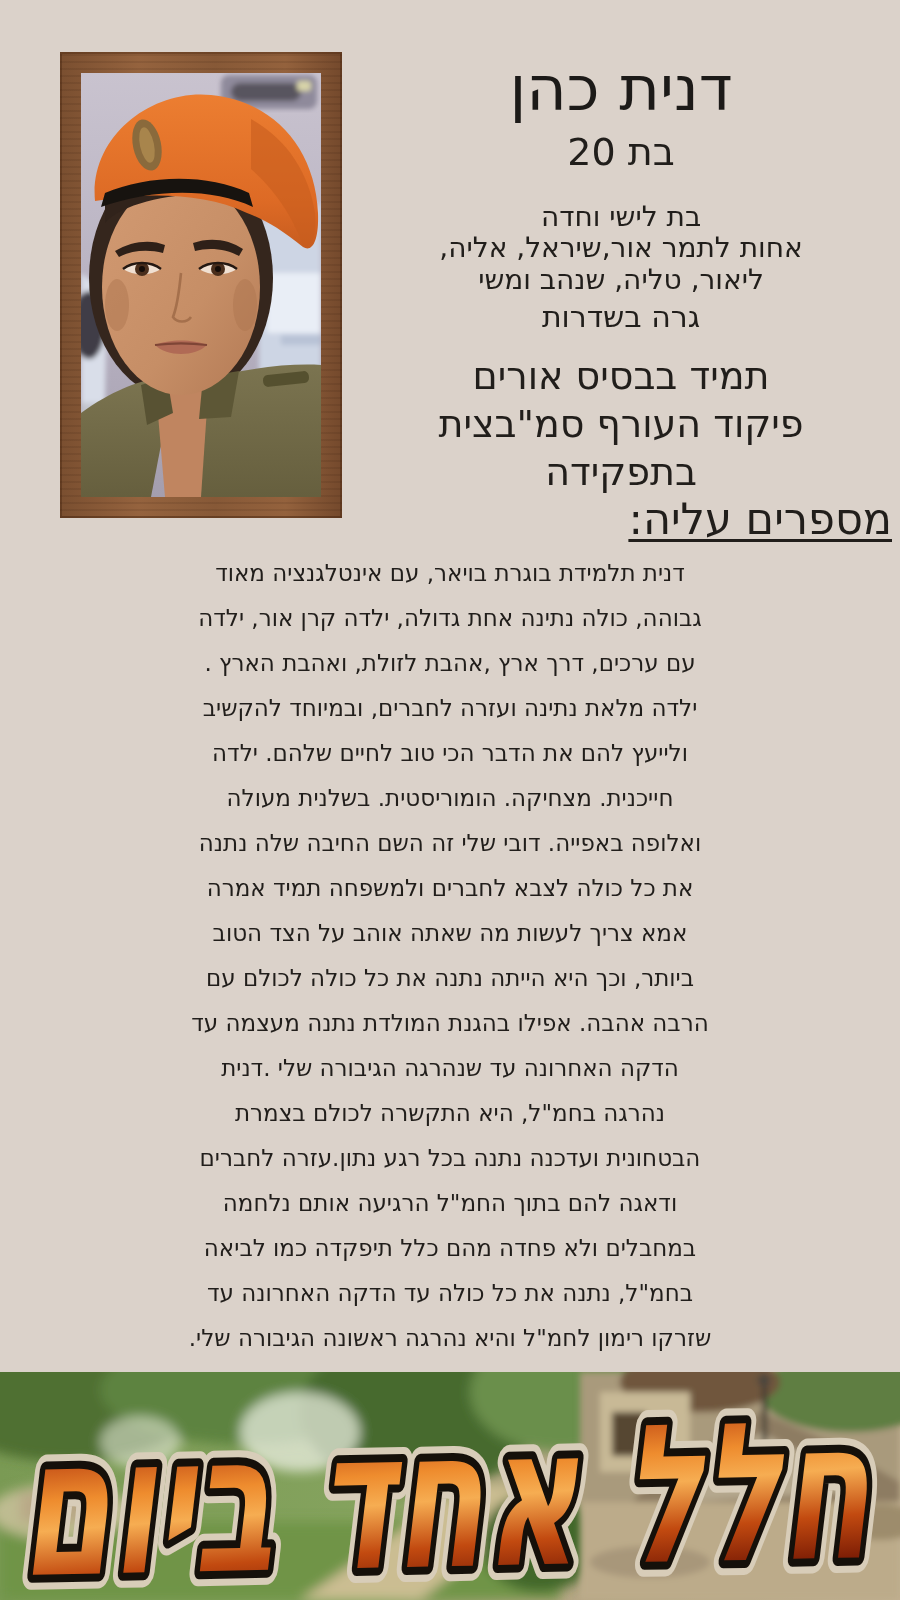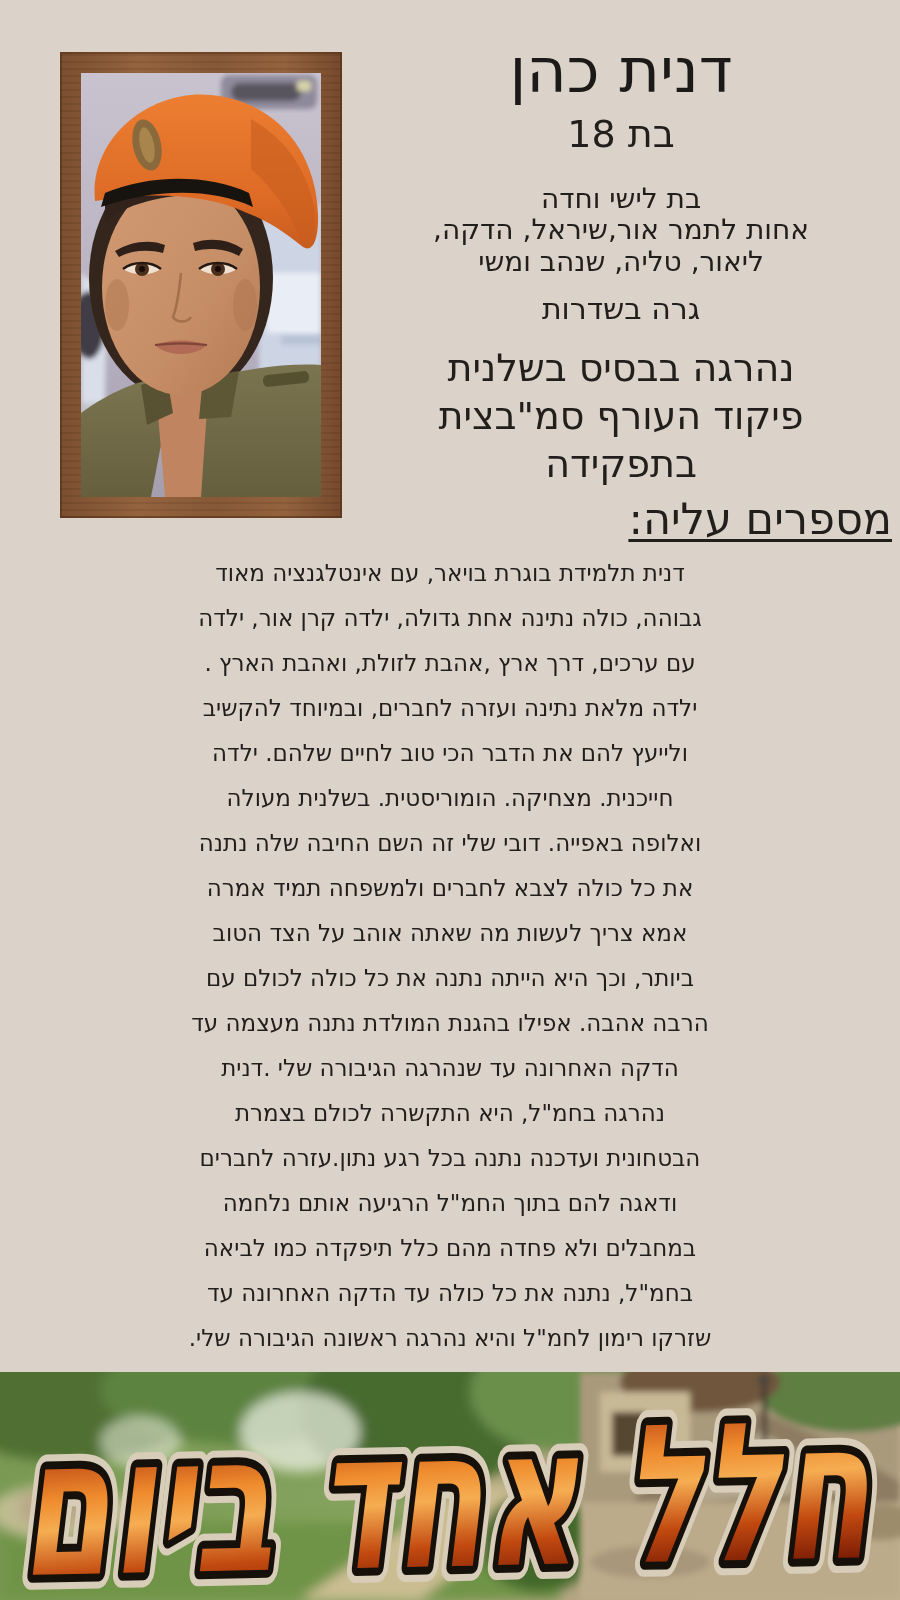--- a/index.html
+++ b/index.html
@@ -19,27 +19,27 @@
     padding:21px;
     background:
       repeating-linear-gradient(0deg, rgba(40,18,6,.10) 0 2px, rgba(255,255,255,0) 2px 7px),
       linear-gradient(90deg,#7a4f30,#95633e 28%,#875937 55%,#94623d 80%,#74492c);
     box-shadow: inset 0 0 0 2px rgba(60,30,10,.35);
   }
   .portrait-frame svg { display:block; width:240px; height:424px; }
 
   
   .header-col {
-    position:absolute; top:36px; right:0; left:342px;
+    position:absolute; top:54px; right:0; left:342px;
     text-align:center;
   }
   .name-title   { font-size:62px; line-height:1.12; color:#1c1a18; }
   .age-line     { font-size:38px; line-height:1.3; margin-top:5px; }
   .family-lines { font-size:28px; line-height:1.12; margin-top:23px; }
-  .residence-line { font-size:30px; line-height:1.3; margin-top:12px;text-align:center; }
+  .residence-line { font-size:30px; line-height:1.3; margin-top:2px;text-align:center; }
   .death-lines  { font-size:38px; line-height:1.26; margin-top:17px; }
 
   
   .story {
     position:absolute; top:492px; left:0; right:0;
     padding:0 8px;
   }
   .story-heading {
     font-size:43px; line-height:1.26;
     text-align:right;
@@ -162,29 +162,29 @@
       <path d="M74,272 C90,270 110,270 126,272" fill="none" stroke="#7e4536" stroke-width="2"></path>
 
       <ellipse cx="36" cy="232" rx="12" ry="26" fill="#ad754f" opacity="0.5"></ellipse>
       <ellipse cx="164" cy="232" rx="12" ry="26" fill="#ad754f" opacity="0.5"></ellipse>
     </g>
   </svg>
 </div>
 
 <div class="header-col">
   <div class="name-title">דנית כהן</div>
-  <div class="age-line">בת 18</div>
+  <div class="age-line">בת 20</div>
   <div class="family-lines">
       <div>בת לישי וחדה</div>
-      <div>אחות לתמר אור,שיראל, הדקה,</div>
+      <div>אחות לתמר אור,שיראל, אליה,</div>
       <div>ליאור, טליה, שנהב ומשי</div>
     </div>
   <div class="residence-line">גרה בשדרות</div>
   <div class="death-lines">
-      <div>נהרגה בבסיס בשלנית</div>
+      <div>תמיד בבסיס אורים</div>
       <div>פיקוד העורף סמ"בצית</div>
       <div>בתפקידה</div>
     </div>
 </div>
 
 <div class="story">
   <div class="story-heading">מספרים עליה:</div>
   <div class="story-lines">
       <div>דנית תלמידת בוגרת בויאר, עם אינטלגנציה מאוד</div>
       <div>גבוהה, כולה נתינה אחת גדולה, ילדה קרן אור, ילדה</div>

